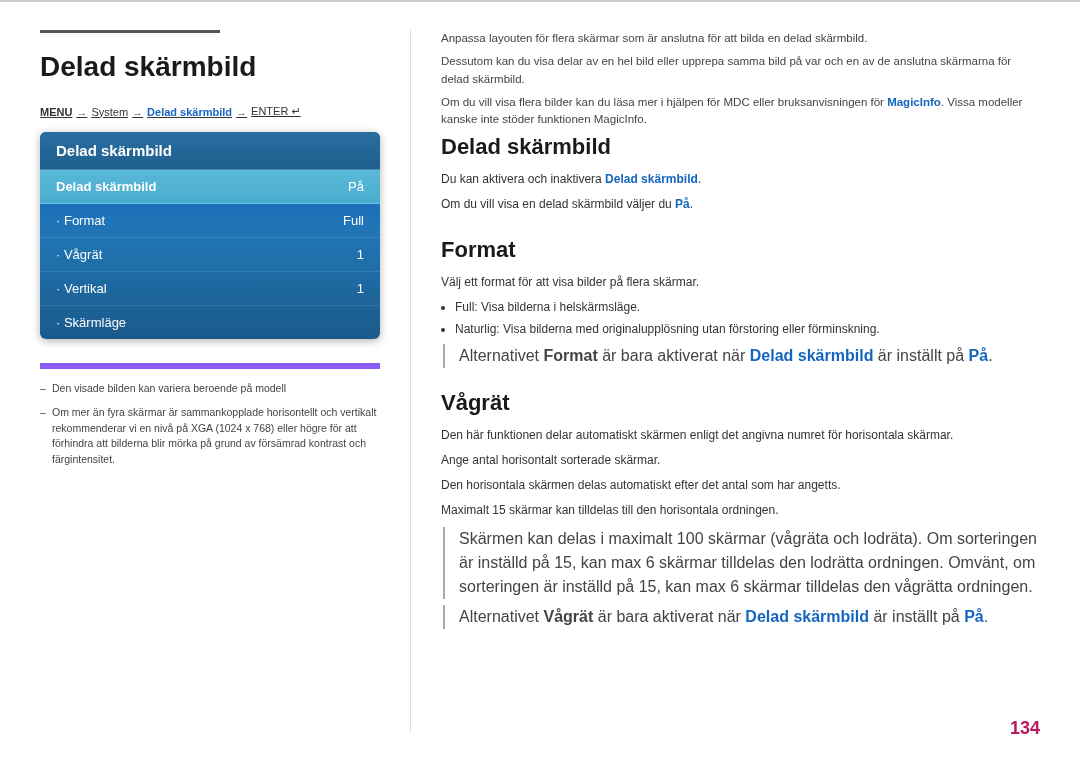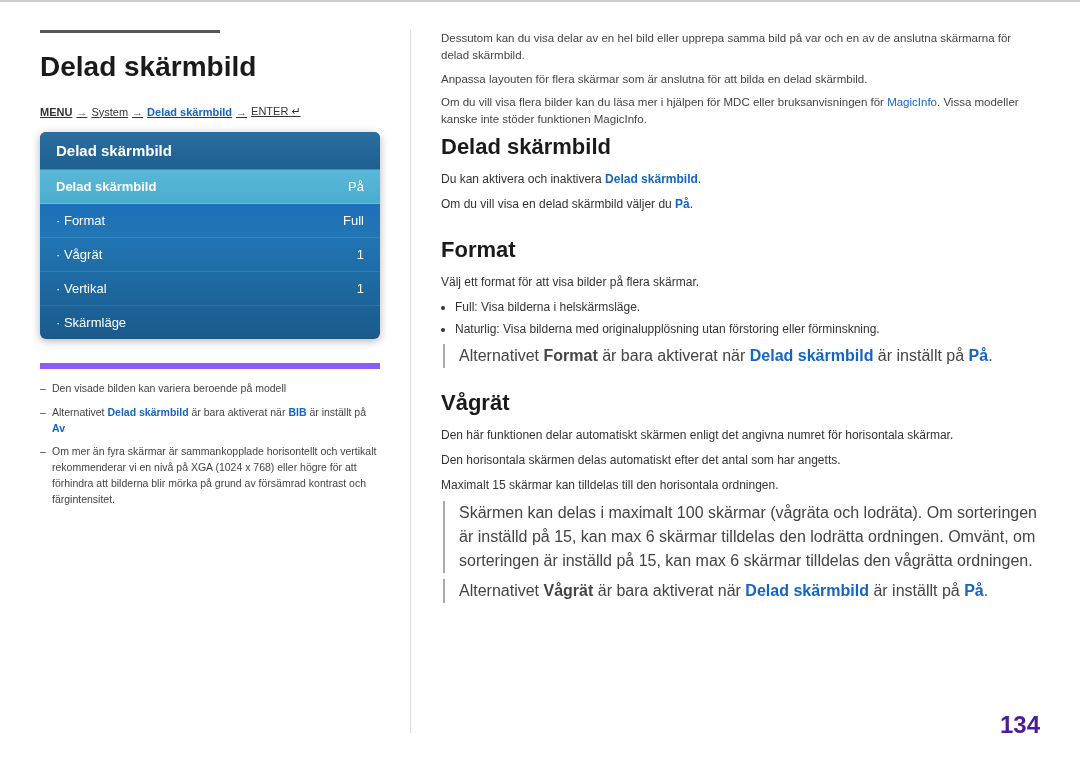--- a/index.html
+++ b/index.html
@@ -207,23 +207,23 @@
       position: relative;
       border-left: 2px solid #aaa;
       margin-left: 2px;
     }
 
     
     .page-number {
       position: absolute;
       bottom: 24px;
       right: 40px;
-      font-size: 24px;
-      font-weight: bold;
-      color: #4c1d95;
+      font-size: 18px;
+      font-weight: bold;
+      color: #be185d;
     }
 
     .top-line {
       position: absolute;
       top: 0;
       left: 0;
       right: 0;
       height: 2px;
       background: #ccc;
     }
@@ -274,49 +274,47 @@
           <span class="menu-item-label bullet">Skärmläge</span>
           <span class="menu-item-value"></span>
         </div>
       </div>
 
       <div class="notes-section">
         <div class="note-item">
           Den visade bilden kan variera beroende på modell
         </div>
         <div class="note-item">
-          Alternativet <span class="bold">Delad skärmbild</span> är bara aktiverat när <span class="bold">BIB</span> är inställt på <span class="bold">Av</span>
-        </div>
-        <div class="note-item">
           Om mer än fyra skärmar är sammankopplade horisontellt och vertikalt rekommenderar vi en nivå på XGA (1024 x 768) eller högre för att förhindra att bilderna blir mörka på grund av försämrad kontrast och färgintensitet.
         </div>
       </div>
     </div>
 
     <div class="right-col">
+      <p class="right-top-note">Anpassa layouten för flera skärmar som är anslutna för att bilda en delad skärmbild.</p>
       <p class="right-top-note">Dessutom kan du visa delar av en hel bild eller upprepa samma bild på var och en av de anslutna skärmarna för delad skärmbild.</p>
-      <p class="right-top-note">Anpassa layouten för flera skärmar som är anslutna för att bilda en delad skärmbild.</p>
-      <p class="right-top-note">Om du vill visa flera bilder kan du läsa mer i hjälpen för MDC eller bruksanvisningen för <span style="font-weight:normal; color:#1565c0;">MagicInfo</span>. Vissa modeller kanske inte stöder funktionen MagicInfo.</p>
+      <p class="right-top-note">Om du vill visa flera bilder kan du läsa mer i hjälpen för MDC eller bruksanvisningen för <span style="font-weight:bold; color:#1565c0;">MagicInfo</span>. Vissa modeller kanske inte stöder funktionen MagicInfo.</p>
 
       <h2 class="section-title first">Delad skärmbild</h2>
       <p class="section-text">Du kan aktivera och inaktivera <span class="blue">Delad skärmbild</span>.</p>
       <p class="section-text">Om du vill visa en delad skärmbild väljer du <span class="blue">På</span>.</p>
 
       <h2 class="section-title">Format</h2>
       <p class="section-text">Välj ett format för att visa bilder på flera skärmar.</p>
       <ul class="bullet-list">
         <li class="bullet-item"><span class="bold">Full</span>: Visa bilderna i helskärmsläge.</li>
         <li class="bullet-item"><span class="bold">Naturlig</span>: Visa bilderna med originalupplösning utan förstoring eller förminskning.</li>
       </ul>
       <div class="note-line">
         Alternativet <span style="font-weight:bold;">Format</span> är bara aktiverat när <span style="font-weight:bold; color:#1565c0;">Delad skärmbild</span> är inställt på <span style="font-weight:bold; color:#1565c0;">På</span>.
       </div>
 
       <h2 class="section-title">Vågrät</h2>
       <p class="section-text">Den här funktionen delar automatiskt skärmen enligt det angivna numret för horisontala skärmar.</p>
+      <p class="section-text">Ange antal horisontalt sorterade skärmar.</p>
       <p class="section-text">Den horisontala skärmen delas automatiskt efter det antal som har angetts.</p>
       <p class="section-text">Maximalt 15 skärmar kan tilldelas till den horisontala ordningen.</p>
       <div class="note-line" style="margin-bottom:6px;">
         Skärmen kan delas i maximalt 100 skärmar (vågräta och lodräta). Om sorteringen är inställd på 15, kan max 6 skärmar tilldelas den lodrätta ordningen. Omvänt, om sorteringen är inställd på 15, kan max 6 skärmar tilldelas den vågrätta ordningen.
       </div>
       <div class="note-line">
         Alternativet <span style="font-weight:bold;">Vågrät</span> är bara aktiverat när <span style="font-weight:bold; color:#1565c0;">Delad skärmbild</span> är inställt på <span style="font-weight:bold; color:#1565c0;">På</span>.
       </div>
     </div>
   </div>

